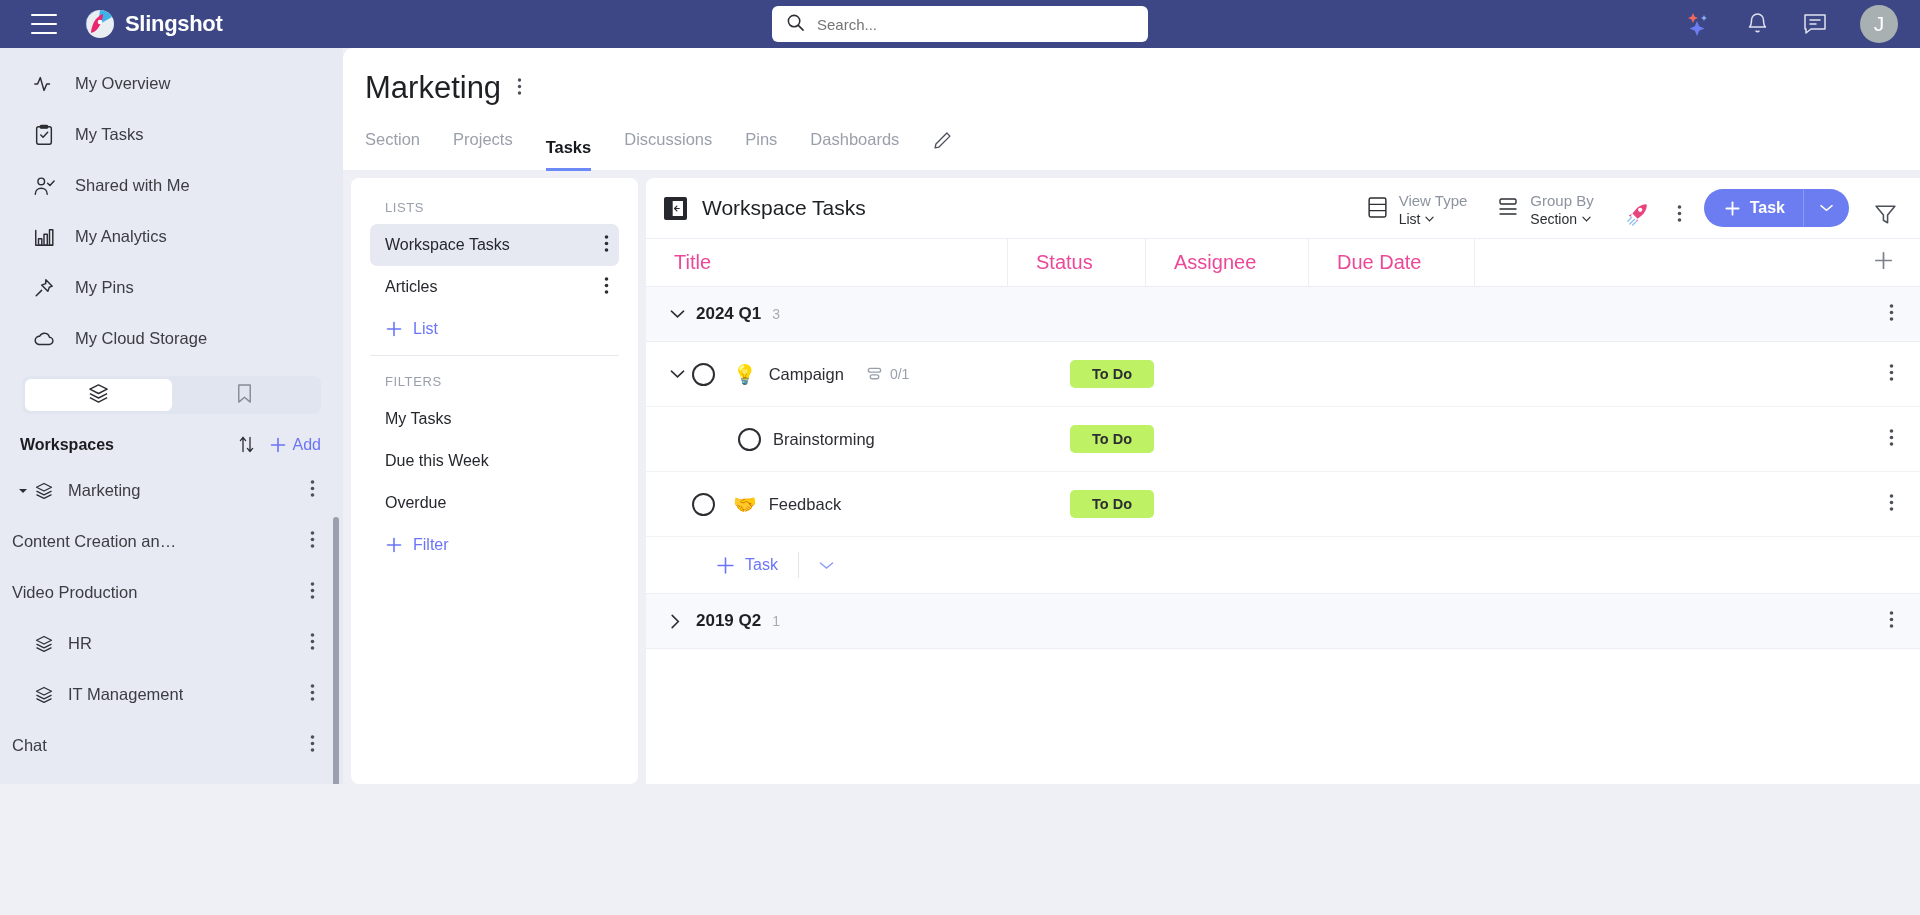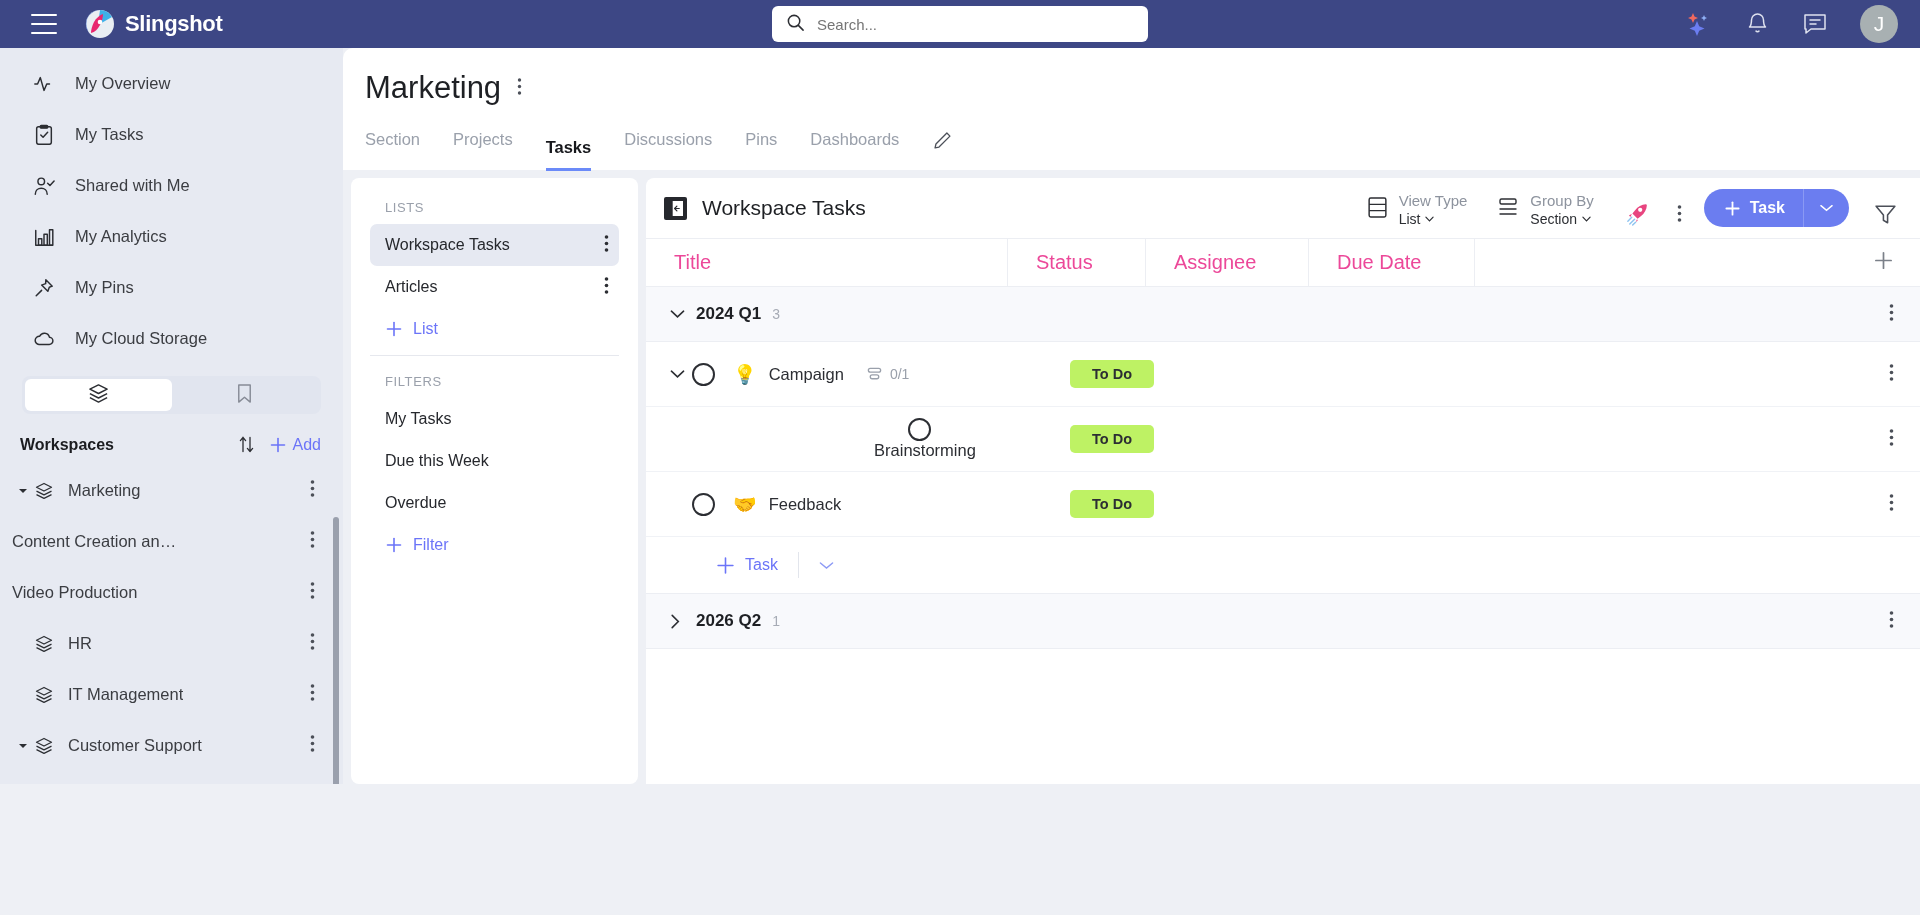--- a/index.html
+++ b/index.html
@@ -234,21 +234,21 @@
     height: 57px; display: flex; align-items: center;
     border-bottom: 1px solid #eceef3; padding-left: 70px;
   }
   .addtask-link {
     display: flex; align-items: center; gap: 10px; color: #6b74f8;
     font-size: 16px; cursor: pointer;
   }
   .addtask-sep { width: 1px; height: 26px; background: #e2e5ec; margin: 0 20px; }
   .addtask-caret { cursor: pointer; display: flex; }
 
-  .ind1 { margin-left: 46px; flex-direction: column; }
+  .ind1 { margin-left: 46px; }
 </style>
 </head>
 <body>
 
 <div class="topbar">
   <div class="hamburger">
     <i></i>
       <i></i>
       <i></i>
   </div>
@@ -480,42 +480,20 @@
         <span class="ws-name">IT Management</span>
         <span class="ws-dots">
           <svg width="5" height="19" viewBox="0 0 5 19" fill="#4c5059">
               <circle cx="2.5" cy="3" r="1.8"></circle>
               <circle cx="2.5" cy="9.5" r="1.8"></circle>
               <circle cx="2.5" cy="16" r="1.8"></circle>
             </svg>
         </span>
       </div>
 
-      <div class="ws-row">
-        <span class="ws-caret">
-          <svg width="10" height="10" viewBox="0 0 10 10">
-              <path d="M1 3l4 4 4-4z" fill="#2c2e33"></path>
-            </svg>
-        </span>
-        <span class="ws-stack">
-          <svg width="20" height="20" viewBox="0 0 24 24" fill="none" stroke="#2c2e33" stroke-width="1.5" stroke-linejoin="round">
-            <path d="M12 3l9 4.5-9 4.5-9-4.5z"></path>
-              <path d="M3 12.2l9 4.5 9-4.5"></path>
-              <path d="M3 16.4l9 4.5 9-4.5"></path>
-          </svg>
-        </span>
-        <span class="ws-name">Customer Support</span>
-        <span class="ws-dots">
-          <svg width="5" height="19" viewBox="0 0 5 19" fill="#4c5059">
-              <circle cx="2.5" cy="3" r="1.8"></circle>
-              <circle cx="2.5" cy="9.5" r="1.8"></circle>
-              <circle cx="2.5" cy="16" r="1.8"></circle>
-            </svg>
-        </span>
-      </div>
 
       <div class="ws-row child">
         <span class="ws-name">Chat</span>
         <span class="ws-dots">
           <svg width="5" height="19" viewBox="0 0 5 19" fill="#4c5059">
               <circle cx="2.5" cy="3" r="1.8"></circle>
               <circle cx="2.5" cy="9.5" r="1.8"></circle>
               <circle cx="2.5" cy="16" r="1.8"></circle>
             </svg>
         </span>
@@ -835,21 +813,21 @@
                 </svg>
             </span>
           </div>
 
           <div class="group-row">
             <span class="group-caret">
               <svg width="10" height="15" viewBox="0 0 10 16">
                   <path d="M2 1.5l6.5 6.5-6.5 6.5" stroke="#2c2e33" stroke-width="1.7" fill="none" stroke-linecap="round"></path>
                 </svg>
             </span>
-            <span class="group-name">2026 Q2</span>
+            <span class="group-name">2019 Q2</span>
             <span class="group-count">1</span>
             <span class="row-dots">
               <svg width="5" height="19" viewBox="0 0 5 19" fill="#4c5059">
                   <circle cx="2.5" cy="3" r="1.8"></circle>
                   <circle cx="2.5" cy="9.5" r="1.8"></circle>
                   <circle cx="2.5" cy="16" r="1.8"></circle>
                 </svg>
             </span>
           </div>
 

